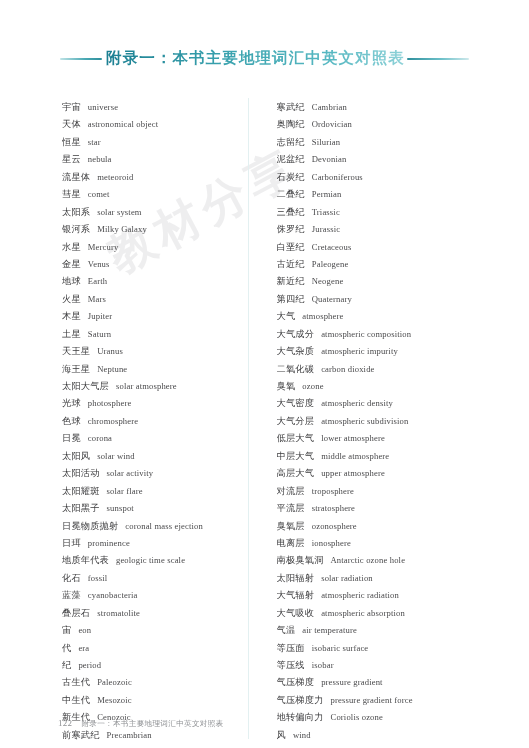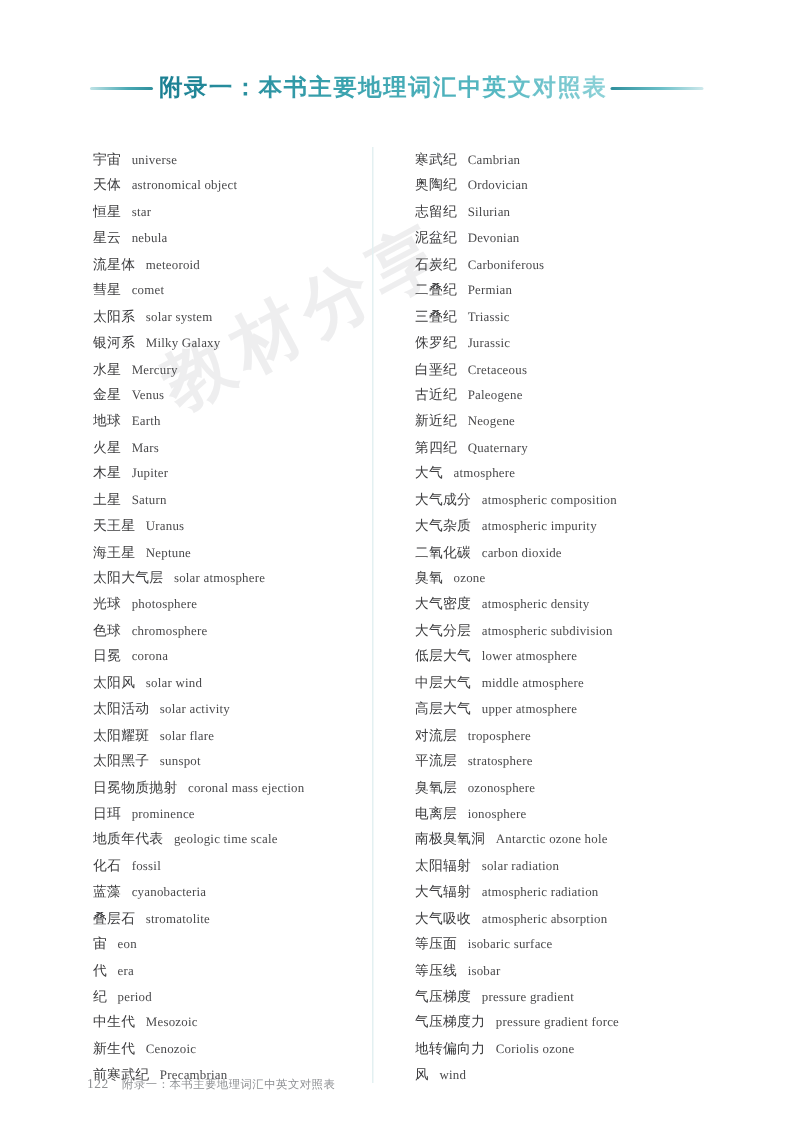--- a/index.html
+++ b/index.html
@@ -202,20 +202,21 @@
           <li class="term-row"><span class="zh">太阳黑子</span><span class="en">sunspot</span></li>
           <li class="term-row"><span class="zh">日冕物质抛射</span><span class="en">coronal mass ejection</span></li>
           <li class="term-row"><span class="zh">日珥</span><span class="en">prominence</span></li>
           <li class="term-row"><span class="zh">地质年代表</span><span class="en">geologic time scale</span></li>
           <li class="term-row"><span class="zh">化石</span><span class="en">fossil</span></li>
           <li class="term-row"><span class="zh">蓝藻</span><span class="en">cyanobacteria</span></li>
           <li class="term-row"><span class="zh">叠层石</span><span class="en">stromatolite</span></li>
           <li class="term-row"><span class="zh">宙</span><span class="en">eon</span></li>
           <li class="term-row"><span class="zh">代</span><span class="en">era</span></li>
           <li class="term-row"><span class="zh">纪</span><span class="en">period</span></li>
+          <li class="term-row"><span class="zh">古生代</span><span class="en">Paleozoic</span></li>
           <li class="term-row"><span class="zh">中生代</span><span class="en">Mesozoic</span></li>
           <li class="term-row"><span class="zh">新生代</span><span class="en">Cenozoic</span></li>
           <li class="term-row"><span class="zh">前寒武纪</span><span class="en">Precambrian</span></li>
         </ul>
     </div>
     <div class="divider"></div>
     <div class="col col-right">
       <ul class="term-list" id="list-right">
           <li class="term-row"><span class="zh">寒武纪</span><span class="en">Cambrian</span></li>
           <li class="term-row"><span class="zh">奥陶纪</span><span class="en">Ordovician</span></li>
@@ -240,20 +241,21 @@
           <li class="term-row"><span class="zh">中层大气</span><span class="en">middle atmosphere</span></li>
           <li class="term-row"><span class="zh">高层大气</span><span class="en">upper atmosphere</span></li>
           <li class="term-row"><span class="zh">对流层</span><span class="en">troposphere</span></li>
           <li class="term-row"><span class="zh">平流层</span><span class="en">stratosphere</span></li>
           <li class="term-row"><span class="zh">臭氧层</span><span class="en">ozonosphere</span></li>
           <li class="term-row"><span class="zh">电离层</span><span class="en">ionosphere</span></li>
           <li class="term-row"><span class="zh">南极臭氧洞</span><span class="en">Antarctic ozone hole</span></li>
           <li class="term-row"><span class="zh">太阳辐射</span><span class="en">solar radiation</span></li>
           <li class="term-row"><span class="zh">大气辐射</span><span class="en">atmospheric radiation</span></li>
           <li class="term-row"><span class="zh">大气吸收</span><span class="en">atmospheric absorption</span></li>
+          <li class="term-row"><span class="zh">气温</span><span class="en">air temperature</span></li>
           <li class="term-row"><span class="zh">等压面</span><span class="en">isobaric surface</span></li>
           <li class="term-row"><span class="zh">等压线</span><span class="en">isobar</span></li>
           <li class="term-row"><span class="zh">气压梯度</span><span class="en">pressure gradient</span></li>
           <li class="term-row"><span class="zh">气压梯度力</span><span class="en">pressure gradient force</span></li>
           <li class="term-row"><span class="zh">地转偏向力</span><span class="en">Coriolis ozone</span></li>
           <li class="term-row"><span class="zh">风</span><span class="en">wind</span></li>
         </ul>
     </div>
   </div>
 

